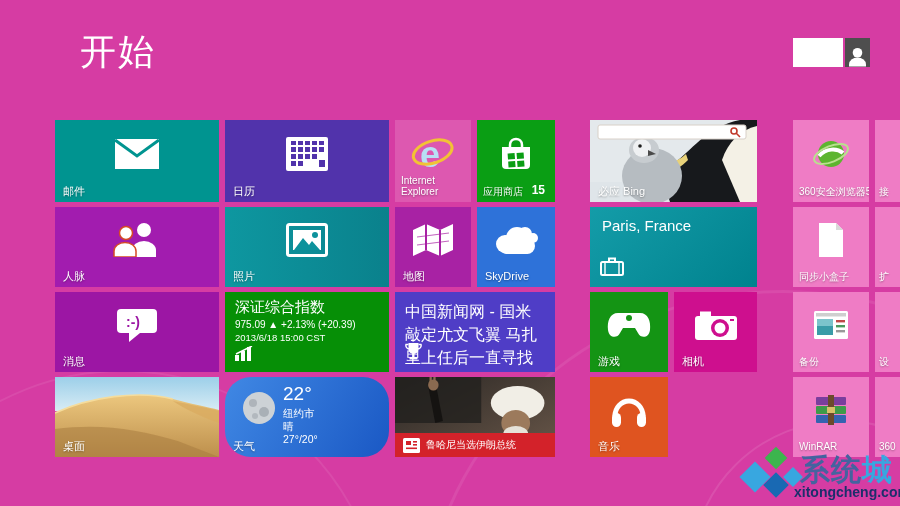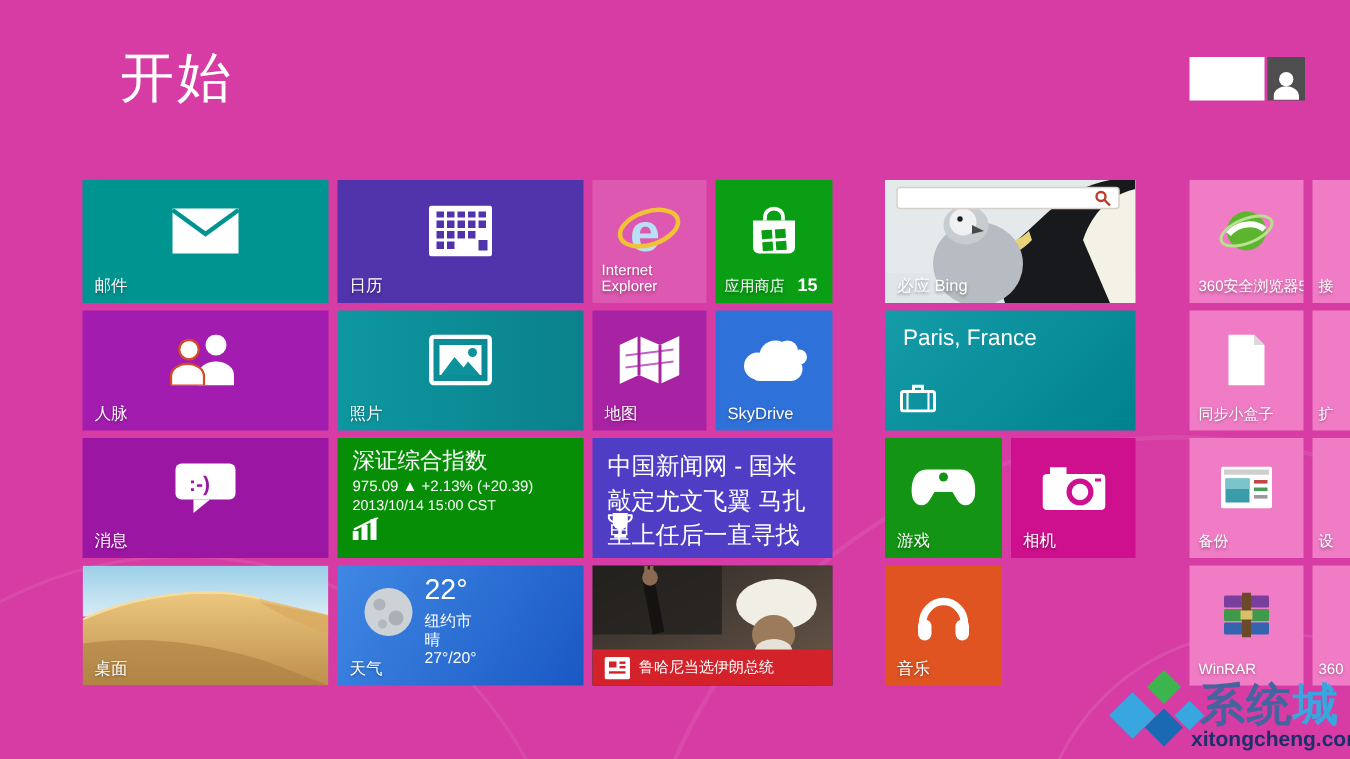--- a/index.html
+++ b/index.html
@@ -24,21 +24,21 @@
          text-shadow:0 1px 2px rgba(0,0,0,.35);white-space:nowrap;}
   .label.sm{font-size:10px;left:6px;}
   .badge{position:absolute;right:10px;bottom:5px;font-size:12px;font-weight:bold;}
   .icon-c{position:absolute;left:0;right:0;top:0;bottom:14px;display:flex;align-items:center;justify-content:center;}
   
   .c-mail{background:#009490;} .c-cal{background:#5133ab;} .c-ie{background:#dd58b0;}
   .c-store{background:#0a9e14;} .c-people{background:#a21caf;}
   .c-photos{background:linear-gradient(90deg,#0e97a0,#0a818c);}
   .c-maps{background:#a822a4;} .c-sky{background:#2e72d9;} .c-msg{background:#9c16a4;}
   .c-fin{background:#068f06;} .c-sport{background:#4f3dc6;}
-  .c-weather{background:linear-gradient(120deg,#4088e4,#1a58c4);}
+  .c-weather{background:linear-gradient(120deg,#4088e4,#1a58c4);border-radius:26px;}
   .c-travel{background:linear-gradient(135deg,#149ca8,#00828e);}
   .c-games{background:#149414;} .c-cam{background:#ce0f8e;} .c-music{background:#df5420;} .c-video{background:#b21a44;}
   .c-pink{background:#ef7cc5;}
   
   .fin-title{position:absolute;left:10px;top:6px;font-size:15px;}
   .fin-q{position:absolute;left:10px;top:27px;font-size:10px;}
   .fin-t{position:absolute;left:10px;top:40px;font-size:9.5px;}
   .corner-icon{position:absolute;left:10px;bottom:7px;}
   
   .sport-head{position:absolute;left:10px;right:8px;top:8px;font-size:16px;line-height:1.45;}
@@ -207,21 +207,21 @@
           <path d="M16,26 L16,35 L27,26 z" fill="#fff"></path>
           <text x="13" y="20" font-size="14" font-weight="bold" fill="#9c16a4" font-family="Liberation Sans,sans-serif">:-)</text>
         </svg>
       </div>
       <span class="label">消息</span>
     </div>
 
     <div class="tile c-fin">
       <div class="fin-title">深证综合指数</div>
       <div class="fin-q">975.09 ▲ +2.13% (+20.39)</div>
-      <div class="fin-t">2013/10/14 15:00 CST</div>
+      <div class="fin-t">2013/6/18 15:00 CST</div>
       <div class="corner-icon">
         <svg width="20" height="15" viewBox="0 0 20 15">
           <g fill="#fff">
               <rect x="0" y="9" width="4" height="6"></rect>
               <rect x="6" y="5" width="4" height="10"></rect>
               <rect x="12" y="1" width="4" height="14"></rect>
             </g>
           <path d="M1,8 L17,0" stroke="#fff" stroke-width="1.5"></path>
         </svg>
       </div>

